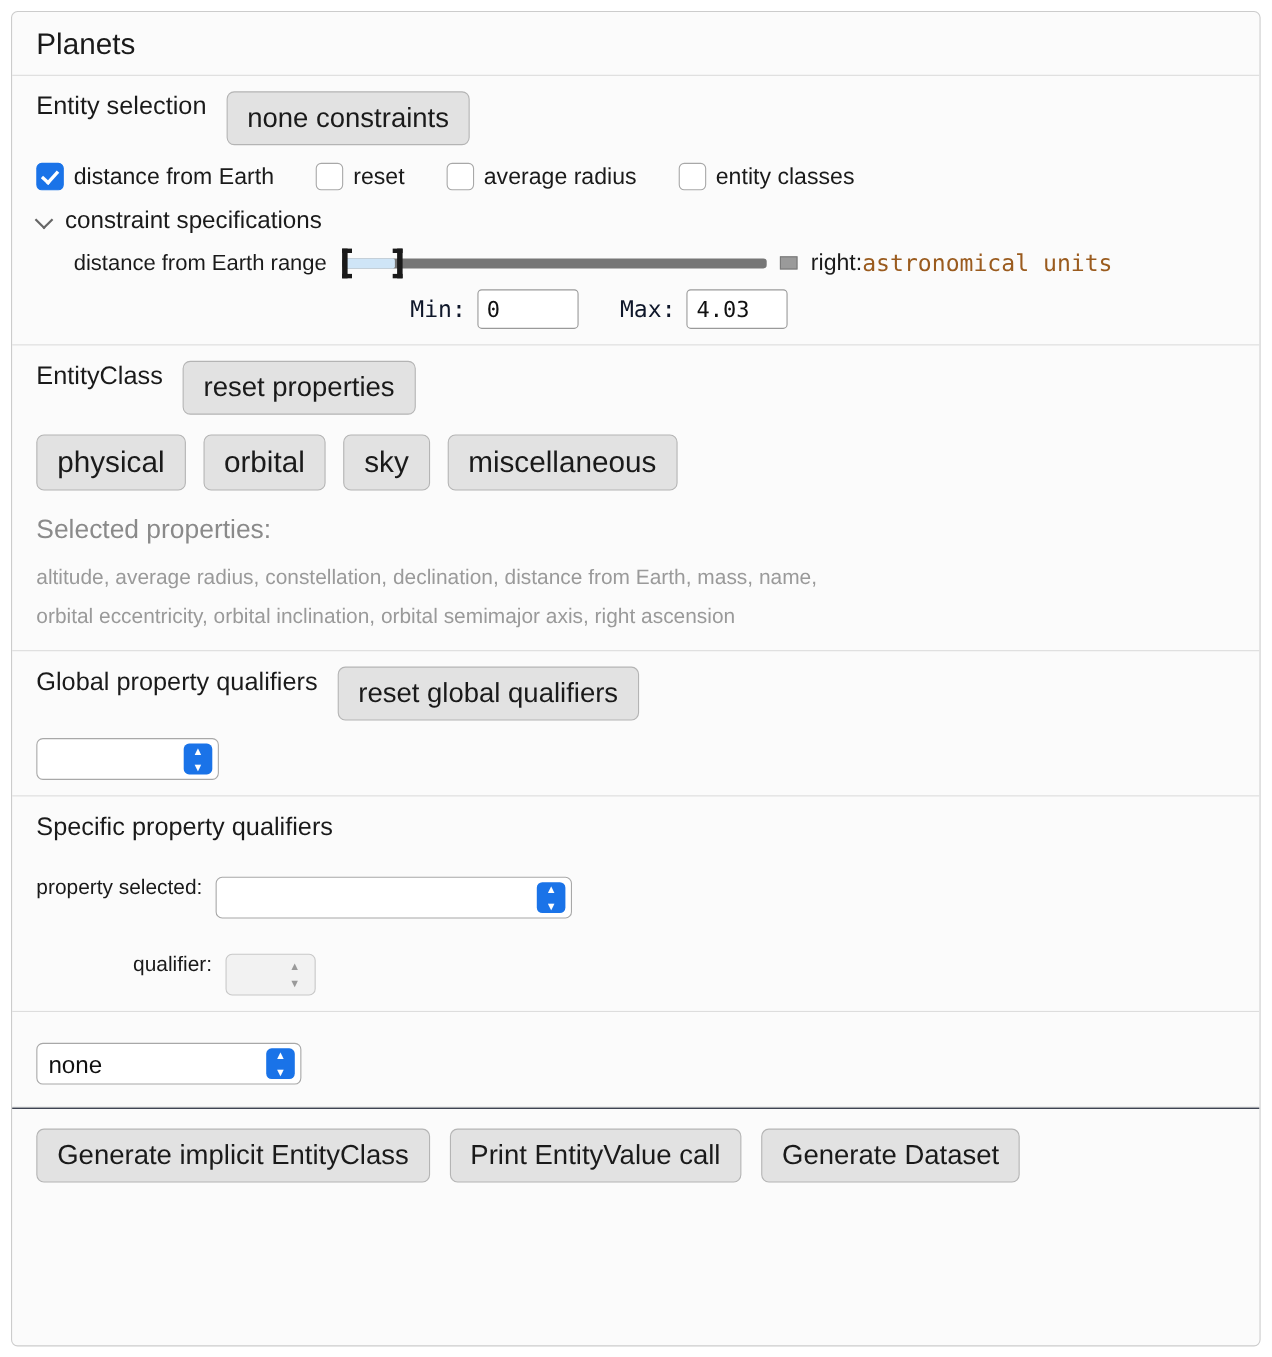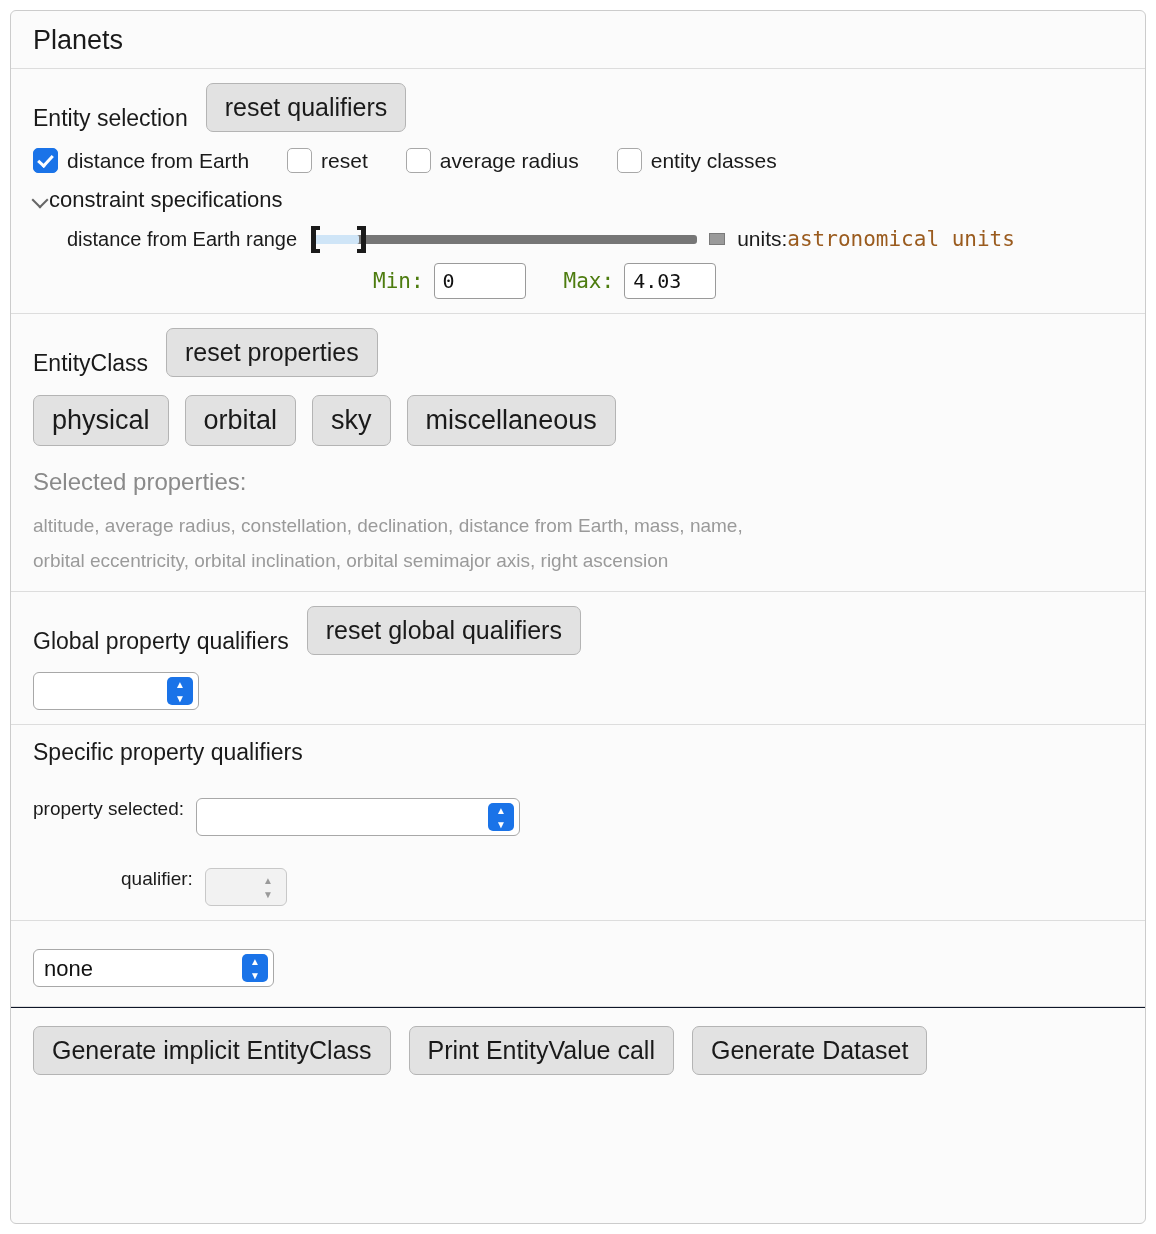--- a/index.html
+++ b/index.html
@@ -31,21 +31,21 @@
   }
   .section:last-child { border-bottom: none; }
 
   .title {
     font-size: 27px;
     color: #1a1a1a;
     padding: 14px 22px 12px 22px;
     border-bottom: 1px solid #dddddd;
   }
 
-  .row { display: flex; align-items: flex-end; }
+  .row { display: flex; align-items: flex-start; }
   .label-lg { font-size: 23px; color: #1a1a1a; }
   .label-md { font-size: 19px; color: #1a1a1a; }
 
   button.btn {
     font-family: "Liberation Sans", sans-serif;
     background: #e2e2e2;
     border: 1px solid #b4b4b4;
     border-radius: 7px;
     color: #1a1a1a;
     cursor: pointer;
@@ -77,21 +77,21 @@
     position: absolute;
     left: 7px; top: 3px;
     width: 6px; height: 12px;
     border: solid #ffffff;
     border-width: 0 3px 3px 0;
     transform: rotate(42deg);
   }
   .cblabel { font-size: 21px; color: #1a1a1a; }
 
   
-  .disclosure { margin-top: 14px; display: flex; align-items: center; }
+  .disclosure { margin-top: 14px; display: flex; align-items: center; gap: 10px; }
   .chev {
     width: 16px; height: 16px; display: inline-block; position: relative;
   }
   .chev::after {
     content: "";
     position: absolute; left: 1px; top: 2px;
     width: 10px; height: 10px;
     border: solid #666666;
     border-width: 0 2px 2px 0;
     transform: rotate(45deg);
@@ -145,21 +145,21 @@
   .minmax-row {
     margin-top: 12px;
     display: flex;
     align-items: center;
     padding-left: 340px;
     gap: 10px;
   }
   .mono-label {
     font-family: "DejaVu Sans Mono", monospace;
     font-size: 21px;
-    color: #4d7c0f;
+    color: #0f172a;
   }
   input.num {
     font-family: "DejaVu Sans Mono", monospace;
     font-size: 20px;
     width: 92px;
     padding: 5px 8px;
     border: 1px solid #9a9a9a;
     border-radius: 4px;
     background: #ffffff;
     color: #111111;
@@ -228,21 +228,21 @@
 <body>
 
 <div id="app">
   <div class="panel">
 
     <div class="title">Planets</div>
 
     <div class="section">
       <div class="row">
         <span class="label-lg">Entity selection</span>
-        <button class="btn btn-reset" style="margin-left:18px;">reset qualifiers</button>
+        <button class="btn btn-reset" style="margin-left:18px;">none constraints</button>
       </div>
 
       <div class="cbrow">
         <div class="cbitem">
           <span class="cbox checked"></span>
           <span class="cblabel">distance from Earth</span>
         </div>
         <div class="cbitem">
           <span class="cbox"></span>
           <span class="cblabel">reset</span>
@@ -263,21 +263,21 @@
       </div>
 
       <div class="slider-row">
         <span class="slider-label">distance from Earth range</span>
         <span class="slider-track">
           <span class="slider-fill"></span>
           <span class="handle left"></span>
           <span class="handle right"></span>
         </span>
         <span class="minibox"></span>
-        <span class="units-label">units:</span>
+        <span class="units-label">right:</span>
         <span class="units-val">astronomical units</span>
       </div>
 
       <div class="minmax-row">
         <span class="mono-label">Min:</span>
         <input class="num" type="text" value="0" style="">
         <span class="mono-label gap-28">Max:</span>
         <input class="num" type="text" value="4.03" style="">
       </div>
     </div>

